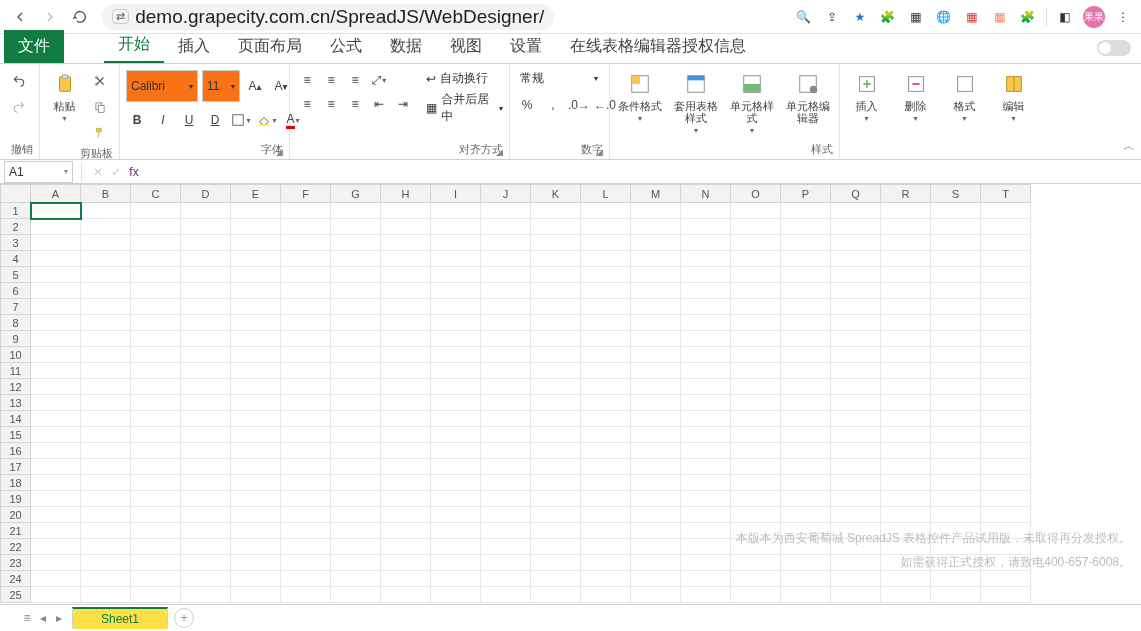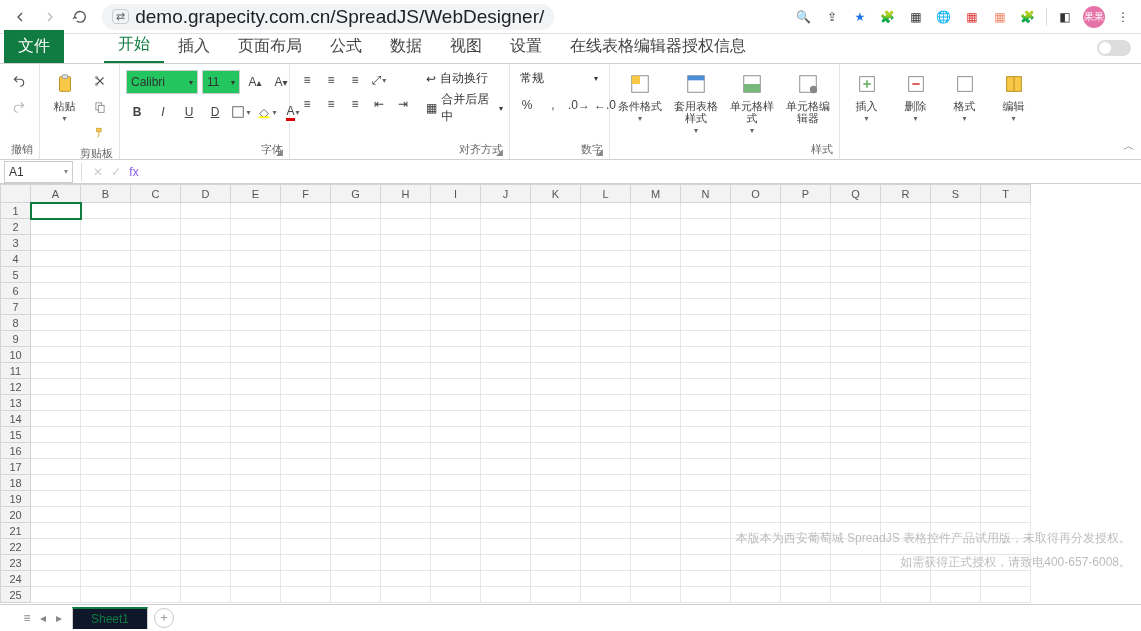--- a/index.html
+++ b/index.html
@@ -32,21 +32,21 @@
   .group-label .dialog-launch { position:absolute; right:0; bottom:2px; font-size:9px; color:#888;}
   .vbtns { display:flex; flex-direction:column; gap:4px; }
   .icon-btn { width:26px; height:22px; display:flex; align-items:center; justify-content:center; color:#555; }
   .icon-btn svg { width:14px; height:14px; }
   .big-btn { display:flex; flex-direction:column; align-items:center; gap:2px; width:48px; }
   .big-btn .bi { width:28px; height:28px; display:flex; align-items:center; justify-content:center; }
   .big-btn .bi svg{ width:22px; height:22px;}
   .big-btn .lbl { font-size:11px; color:#444; text-align:center; line-height:1.1; }
   .big-btn .caret { font-size:8px; color:#666; }
   .font-sel { display:flex; gap:4px; align-items:center; }
-  .font-sel select, .font-sel .combo { height:24px; font-size:12px; border:1px solid #ccc; background:#22c55e; }
+  .font-sel select, .font-sel .combo { height:32px; font-size:12px; border:1px solid #ccc; background:#f97316; }
   .combo { width:72px; padding:0 4px; display:flex; align-items:center; justify-content:space-between;}
   .combo.sm{width:38px;}
   .row2 { display:flex; gap:4px; margin-top:4px;}
   .mini { width:22px; height:20px; display:flex; align-items:center; justify-content:center; font-size:12px; color:#444; }
   .mini svg{width:14px;height:14px;}
   .dd::after{content:"▾"; font-size:8px; color:#666; margin-left:1px;}
   .collapse-caret{ position:absolute; right:6px; bottom:4px; font-size:12px; color:#666;}
 
   
   .fx-row { height:24px; display:flex; align-items:center; border-bottom:1px solid #d0d0d0; }
@@ -65,21 +65,21 @@
   th.rowh{ width:30px; height:16px; background:#f3f3f3; border:1px solid #d4d4d4; font-weight:normal; font-size:11px; color:#555; text-align:center;}
   td.cell{ width:50px; height:16px; border:1px solid #e6e6e6;}
   td.sel{ outline:2px solid #107c41; outline-offset:-1px;}
   .watermark{ position:absolute; right:10px; bottom:30px; text-align:right; color:#bdbdbd; font-size:12px; line-height:2;}
   .watermark div{ white-space:nowrap;}
 
   
   .sheet-tabs{ height:26px; border-top:1px solid #d0d0d0; display:flex; align-items:center; padding-left:20px; gap:6px;}
   .sheet-nav{ display:flex; gap:2px; color:#888;}
   .sheet-nav span{ width:14px; text-align:center;}
-  .sheet-tab{ padding:3px 18px; border:1px solid #d0d0d0; border-bottom:none; background:#0f172a; font-size:12px; color:#107c41; border-top:2px solid #107c41;}
+  .sheet-tab{ padding:3px 28px; border:1px solid #d0d0d0; border-bottom:none; background:#fde047; font-size:12px; color:#107c41; border-top:2px solid #107c41;}
   .add-sheet{ width:20px;height:20px; border:1px solid #ccc; border-radius:50%; display:flex;align-items:center;justify-content:center; color:#888;}
 </style>
 </head>
 <body>
 
 <div class="browser-bar">
   <div class="br-icon">
       <svg viewBox="0 0 24 24">
         <path d="M15 6l-6 6 6 6" stroke="#555" stroke-width="2" fill="none"></path>
       </svg>
@@ -364,21 +364,21 @@
 
 <div class="fx-row">
   <div class="name-box">
       <span>A1</span>
       <span class="caret">▾</span>
     </div>
   <div class="fx-sep"></div>
   <div class="fx-btns">
     <span style="color:#ccc;">✕</span>
     <span style="color:#ccc;">✓</span>
-    <span style="color:#8b5cf6;">fx</span>
+    <span style="color:#701a75;">fx</span>
   </div>
   <input class="fx-input" style="">
 </div>
 
 <div class="grid">
   <table class="sheet" id="sheet">
       <tbody>
         <tr>
           <th class="corner"></th>
           <th class="colh">A</th>

